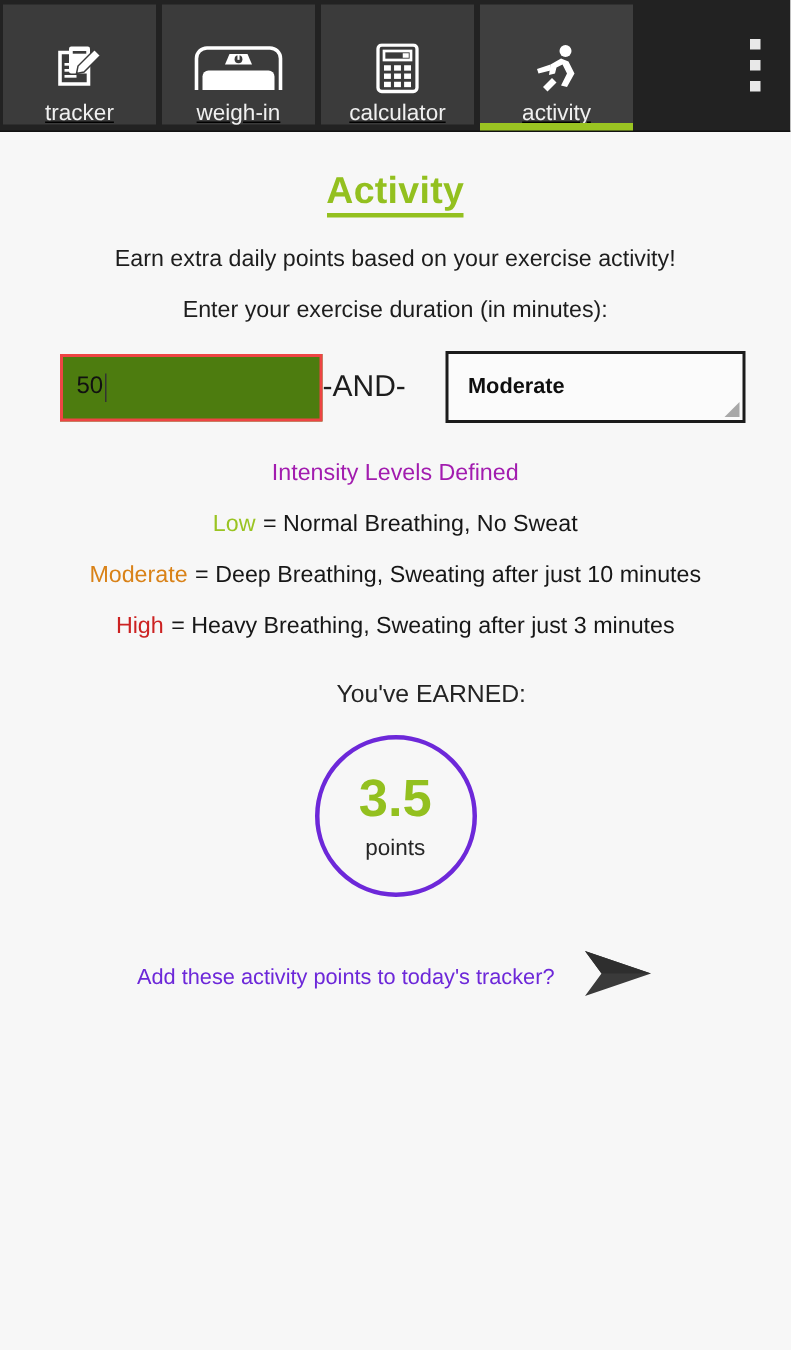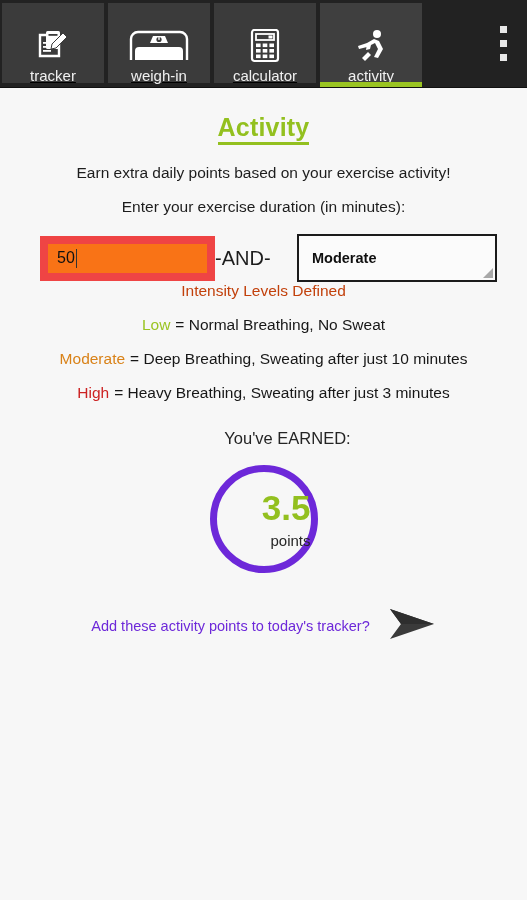--- a/index.html
+++ b/index.html
@@ -115,22 +115,22 @@
   .input-row {
     margin-top: 18px;
     display: flex;
     align-items: center;
     justify-content: center;
     gap: 0;
   }
   .duration-box {
     width: 175px; height: 45px;
     margin-left: 25px;
-    background: #f97316;
-    border: 8px solid #ef4444;
+    background: #4d7c0f;
+    border: 2px solid #ef4444;
     display: flex; align-items: center;
     padding-left: 9px;
     cursor: text;
   }
   .duration-value {
     font-size: 16px;
     color: #111;
   }
   .caret {
     display: inline-block;
@@ -164,21 +164,22 @@
     right: 2px; bottom: 2px;
     width: 0; height: 0;
     border-left: 10px solid transparent;
     border-bottom: 10px solid #a8a8a8;
   }
 
   
   .defs-title {
     text-align: center;
     font-size: 15.5px;
-    color: #c2410c;
+    color: #a21caf;
+    margin-top: 25px;
   }
   .def-row {
     display: flex;
     justify-content: center;
     align-items: baseline;
     margin-top: 16px;
     font-size: 15.5px;
   }
   .def-level { font-weight: normal; }
   .def-text { color: #171717; margin-left: 5px; }
@@ -190,24 +191,24 @@
     margin-top: 27px;
     padding-left: 48px;
   }
 
   .circle-wrap {
     display: flex; justify-content: center;
     margin-top: 17px;
   }
   .circle {
     width: 108px; height: 108px;
-    border: 7px solid #6d28d9;
+    border: 3px solid #6d28d9;
     border-radius: 50%;
     display: flex; flex-direction: column;
-    align-items: flex-end; justify-content: center;
+    align-items: center; justify-content: center;
   }
   .circle-value {
     color: #93c01f;
     font-size: 35px;
     font-weight: bold;
     line-height: 1;
   }
   .circle-unit {
     color: #262626;
     font-size: 15px;

